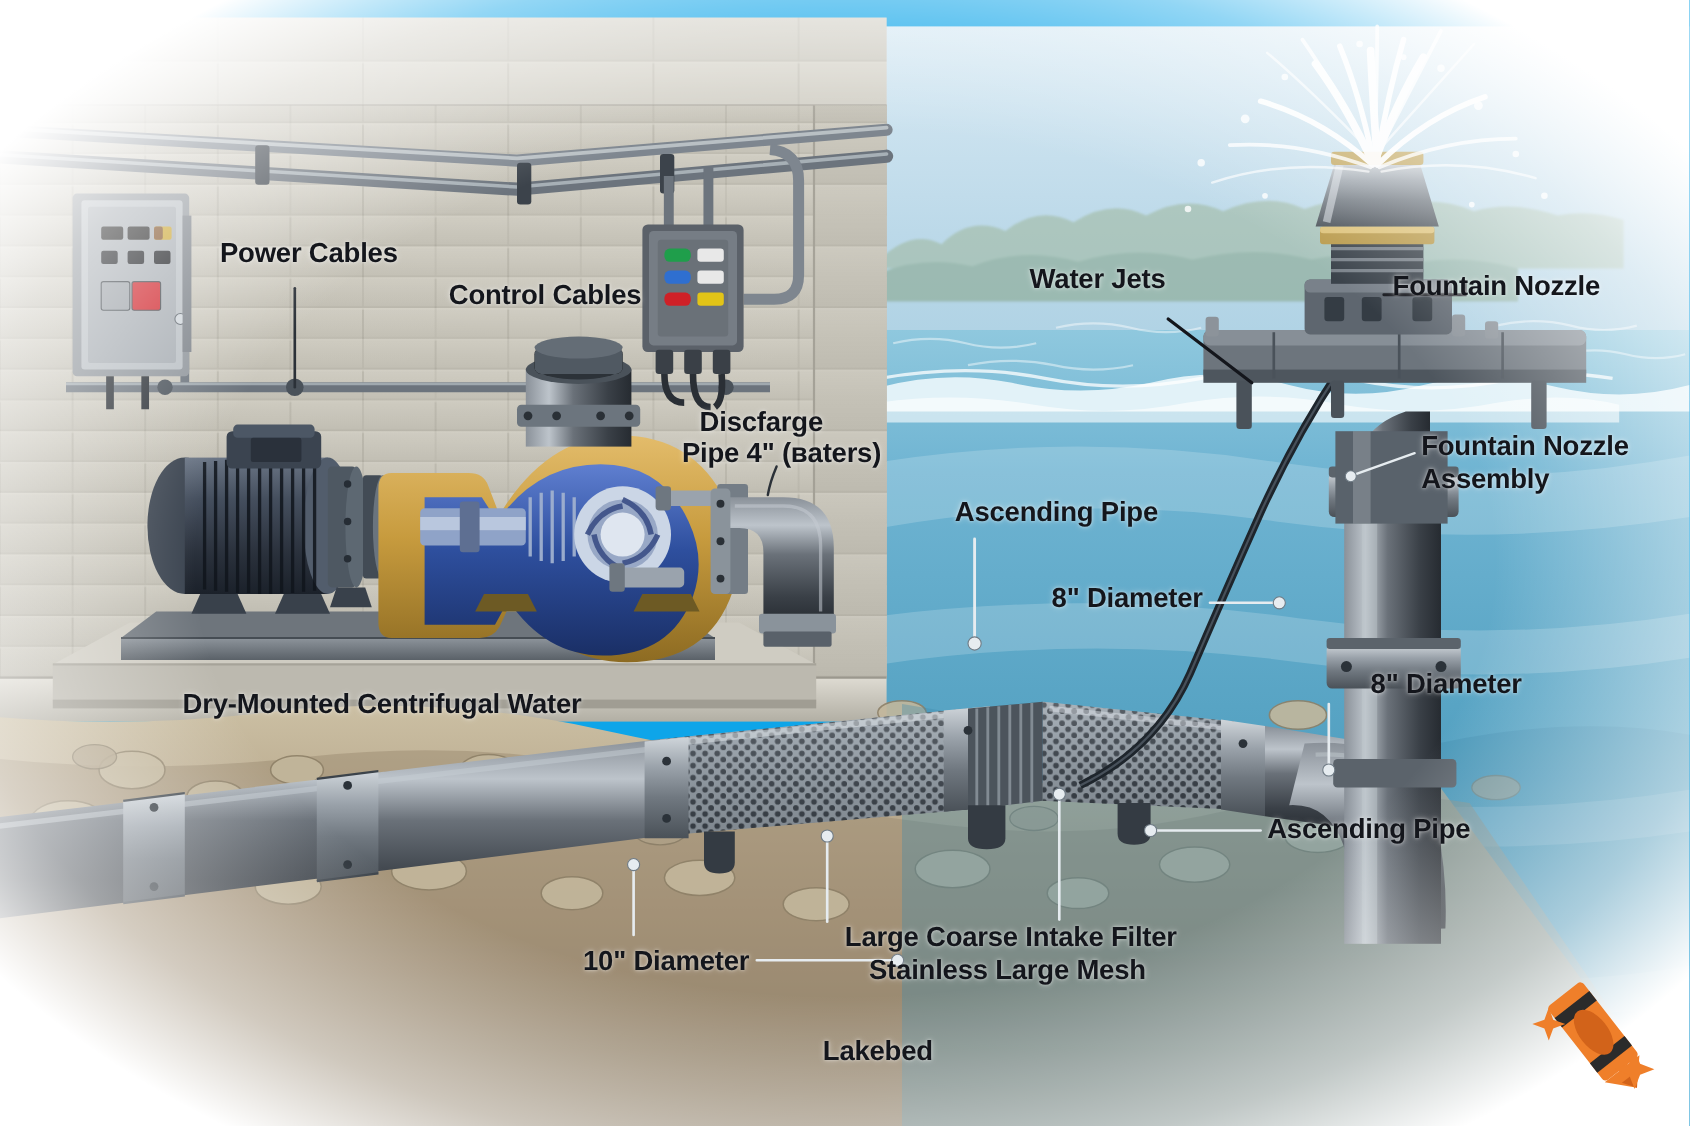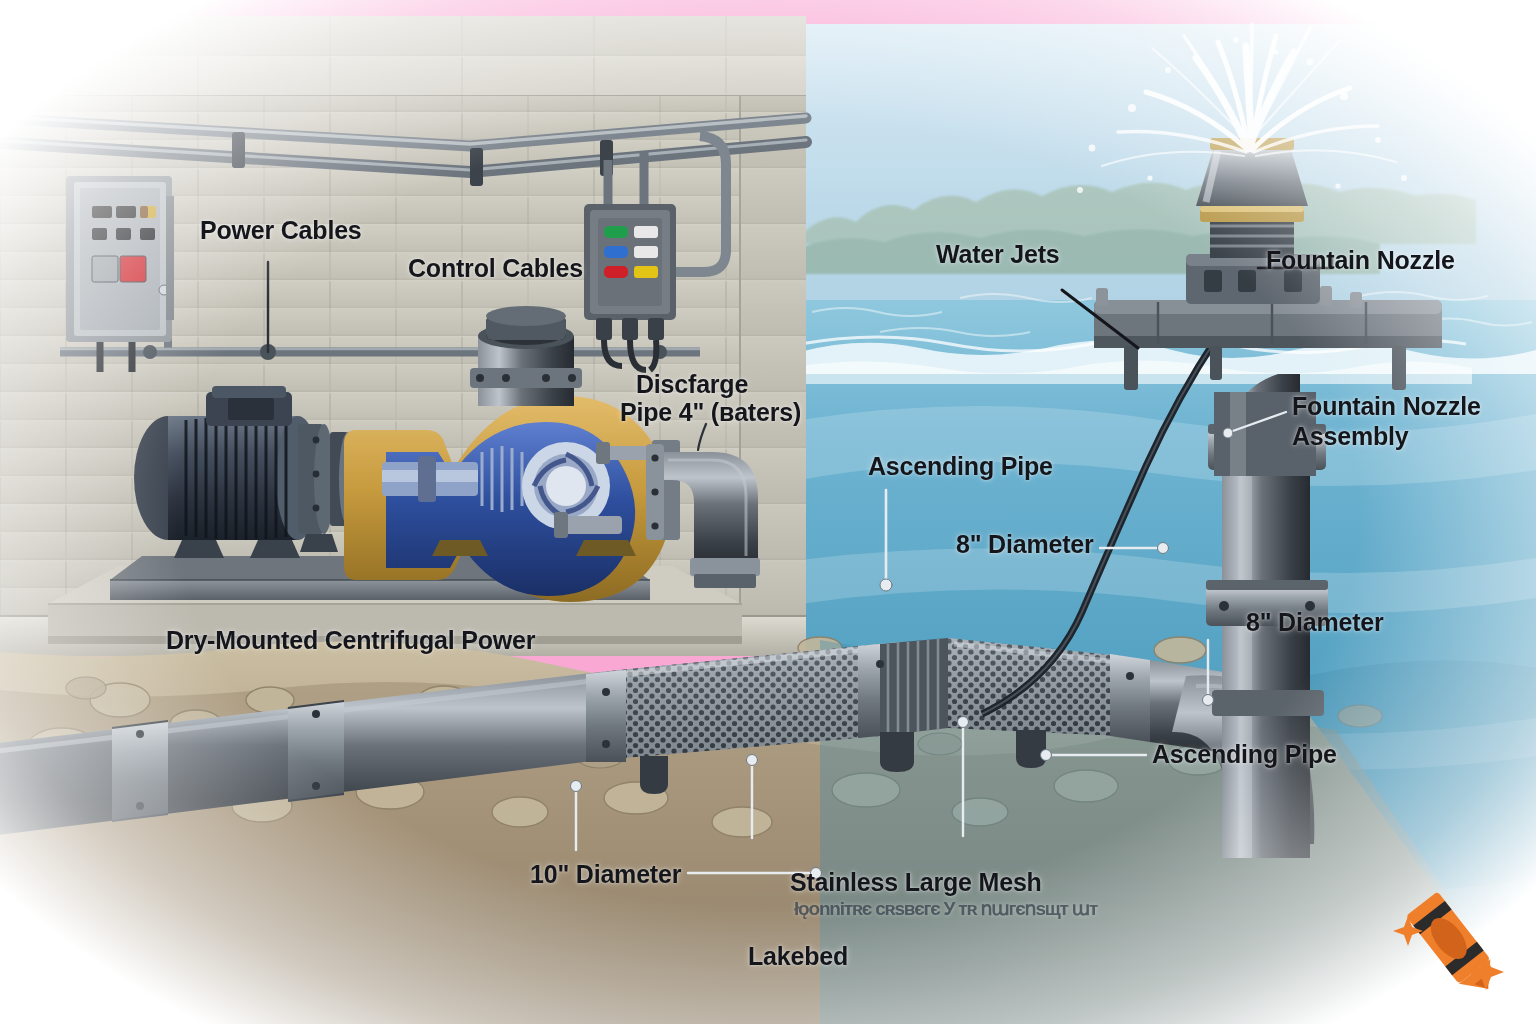--- a/index.html
+++ b/index.html
@@ -3,21 +3,21 @@
 <meta charset="utf-8">
 <title>Lake Fountain Pump System Diagram</title>
 <style>
   * { margin:0; padding:0; box-sizing:border-box; }
   body {
     width:1536px; height:1024px;
     background:#ffffff;
     font-family:"Liberation Sans", sans-serif;
     overflow:hidden;
   }
-  #stage { position:relative; width:1536px; height:1024px; background:#f9a8d4; }
+  #stage { position:relative; width:1536px; height:1024px; background:#0ea5e9; }
 
   
   #art { position:absolute; inset:0; }
 
   .lbl {
     position:absolute;
     font-family:"Liberation Sans", sans-serif;
     font-weight:bold;
     color:#14161c;
     white-space:pre;
@@ -642,41 +642,41 @@
     </g>
   </svg>
 
   <div class="lbl sz28" style="left:200px; top:216px;">Power Cables</div>
 
   <div class="lbl sz28" style="left:408px; top:254px;">Control Cables</div>
 
   <div class="lbl sz28" style="left:636px; top:370px;">Discfarge</div>
   <div class="lbl sz28" style="left:620px; top:398px;">Pipe 4" (ʙaters)</div>
 
-  <div class="lbl sz28" style="left:166px; top:626px;">Dry-Mounted Centrifugal Power</div>
+  <div class="lbl sz28" style="left:166px; top:626px;">Dry-Mounted Centrifugal Water</div>
 
   <div class="lbl sz28" style="left:936px; top:240px;">Water Jets</div>
 
   <div class="lbl sz28" style="left:1266px; top:246px;">Fountain Nozzle</div>
 
   <div class="lbl sz28" style="left:1292px; top:392px;">Fountain Nozzle</div>
   <div class="lbl sz28" style="left:1292px; top:422px;">Assembly</div>
 
   <div class="lbl sz28" style="left:868px; top:452px;">Ascending Pipe</div>
 
   <div class="lbl sz28" style="left:956px; top:530px;">8" Diameter</div>
 
   <div class="lbl sz28" style="left:1246px; top:608px;">8" Diameter</div>
 
   <div class="lbl sz28" style="left:1152px; top:740px;">Ascending Pipe</div>
 
   <div class="lbl sz28" style="left:530px; top:860px;">10" Diameter</div>
 
+  <div class="lbl sz28" style="left:768px; top:838px;">Large Coarse Intake Filter</div>
   <div class="lbl sz28" style="left:790px; top:868px;">Stainless Large Mesh</div>
-  <div class="lbl garble" style="left:794px; top:898px;">łǫonniтʀє сʀѕʙєгє У тʀ ոաгєոѕщт աт</div>
 
   <div class="lbl sz28" style="left:748px; top:942px;">Lakebed</div>
 
   <svg id="wm" viewBox="0 0 128 128">
     <g transform="rotate(-38 64 64)">
       <rect x="44" y="18" width="40" height="86" rx="4" fill="#ef7f2a"></rect>
       <rect x="44" y="30" width="40" height="11" fill="#2b2b2b"></rect>
       <rect x="44" y="82" width="40" height="11" fill="#2b2b2b"></rect>
       <ellipse cx="64" cy="62" rx="13" ry="24" fill="#d2631a"></ellipse>
       <path d="M44 104 L64 126 L84 104 Z" fill="#ef7f2a"></path>

